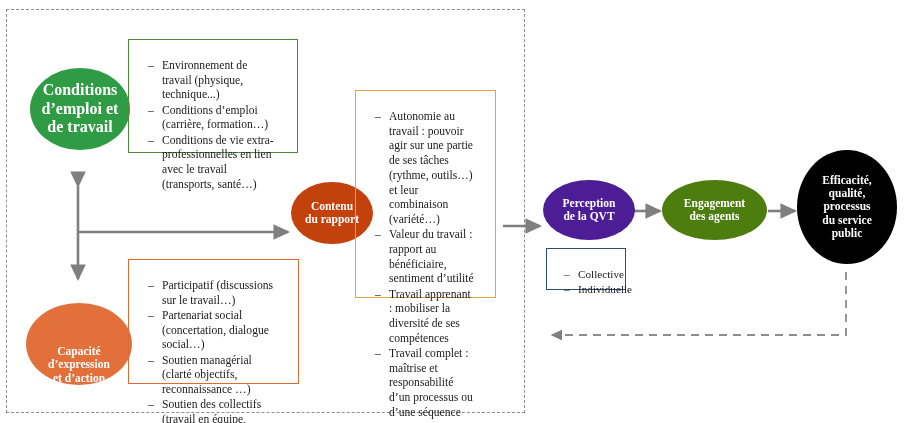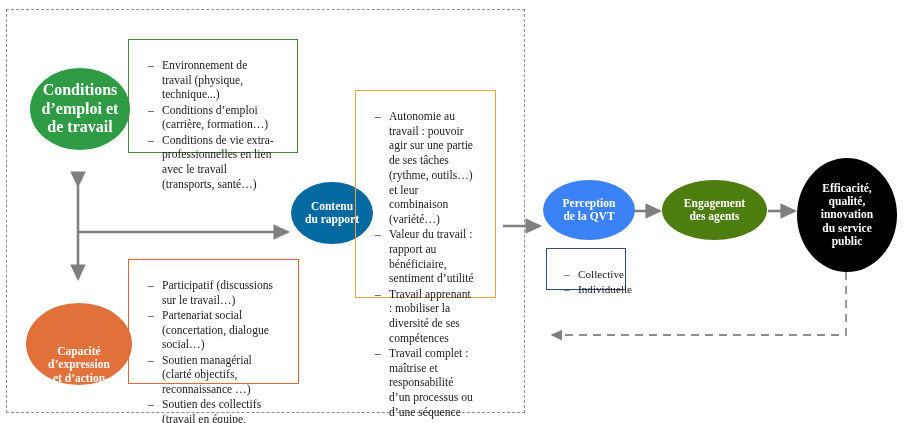--- a/index.html
+++ b/index.html
@@ -49,41 +49,41 @@
   }
   .ellipse span { display: block; width: 100%; }
 
   .ell-conditions {
     left: 30px; top: 68px; width: 100px; height: 82px;
     background: #2f9b45; border-radius: 50%;
     font-size: 16px;
   }
   .ell-contenu {
     left: 291px; top: 182px; width: 82px; height: 62px;
-    background: #0369a1; border-radius: 50%;
+    background: #c2410c; border-radius: 50%;
     font-size: 11.5px;
   }
   .ell-capacite {
     left: 26px; top: 303px; width: 106px; height: 82px;
     background: #e2703a; border-radius: 50%;
     font-size: 11.5px;
     align-items: flex-end;
   }
   .ell-perception {
     left: 543px; top: 180px; width: 92px; height: 60px;
-    background: #3b82f6; border-radius: 50%;
+    background: #4c1d95; border-radius: 50%;
     font-size: 11.5px;
   }
   .ell-engagement {
     left: 662px; top: 180px; width: 105px; height: 60px;
     background: #4d7c0f; border-radius: 50%;
     font-size: 11.5px;
   }
   .ell-efficacite {
-    left: 797px; top: 158px; width: 100px; height: 114px;
+    left: 797px; top: 150px; width: 100px; height: 114px;
     background: #000000; border-radius: 50%;
     font-size: 11.5px;
   }
 
   
   .box {
     position: absolute;
     box-sizing: border-box;
     background: transparent;
     padding: 7px 8px 7px 6px;
@@ -204,21 +204,21 @@
     <div>
       <span>Engagement</span>
       <span>des agents</span>
     </div>
   </div>
 
   <div class="ellipse ell-efficacite">
     <div>
       <span>Efficacité,</span>
       <span>qualité,</span>
-      <span>innovation</span>
+      <span>processus</span>
       <span>du service</span>
       <span>public</span>
     </div>
   </div>
 
   <div class="box box-conditions">
     <ul>
       <li>Environnement de travail (physique, technique...)</li>
       <li>Conditions d’emploi (carrière, formation…)</li>
       <li>Conditions de vie extra-professionnelles en lien avec le travail (transports, santé…)</li>

